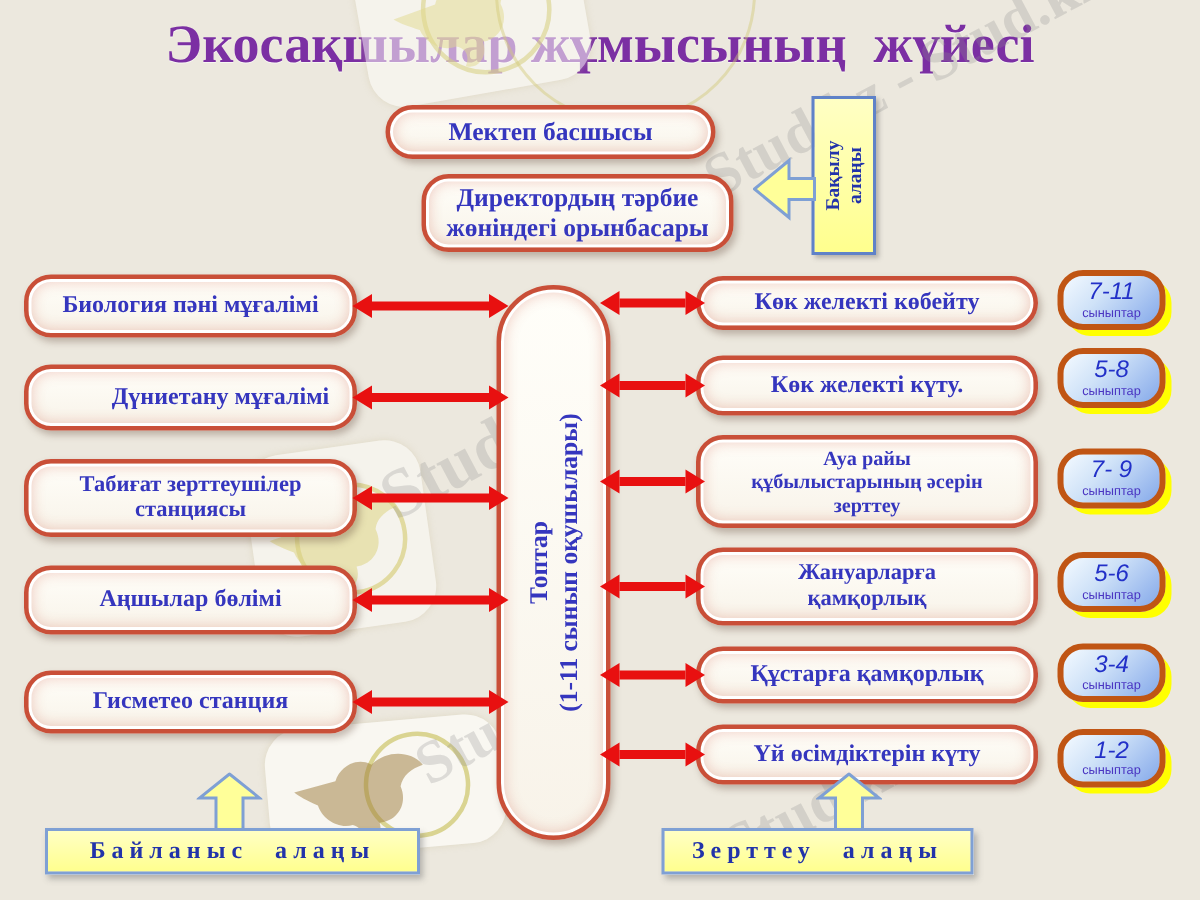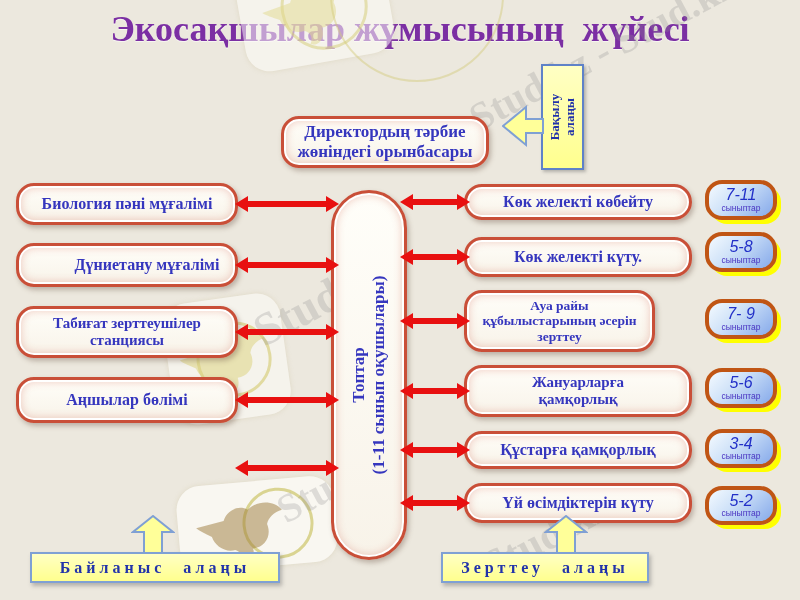--- a/index.html
+++ b/index.html
@@ -100,20 +100,23 @@
     </svg>
   </div>
 
   <div class="wm" style="left:455px;top:28px;font-size:40px;">Stud.kz - Stud.kz</div>
   <div class="wm" style="left:248px;top:272px;font-size:46px;">Stud.kz</div>
   <div class="wm" style="left:272px;top:458px;font-size:40px;">Stud.kz</div>
   <div class="wm" style="left:478px;top:512px;font-size:42px;">Stud.kz</div>
 
   <div class="title">Экосақшылар жұмысының  жүйесі</div>
 
+  <div class="rbox" style="left:257px;top:70px;width:220px;height:36px;font-size:17px;">
+    <span>Мектеп басшысы</span>
+  </div>
   <div class="rbox" style="left:257px;top:116px;width:208px;height:52px;font-size:17px;margin-left:24px;">
     <span style="width:185px;">Директордың тәрбие жөніндегі орынбасары</span>
   </div>
 
   <div class="ybox" style="left:541px;top:64px;width:43px;height:106px;">
     <div class="vcenter">
       <div>Бақылу</div>
       <div>алаңы</div>
     </div>
   </div>
@@ -126,35 +129,38 @@
   </div>
   <div class="rbox" style="left:16px;top:243px;width:222px;height:44px;padding-left:48px;">
     <span>Дүниетану мұғалімі</span>
   </div>
   <div class="rbox" style="left:16px;top:306px;width:222px;height:52px;font-size:15px;">
     <span style="width:190px;">Табиғат зерттеушілер станциясы</span>
   </div>
   <div class="rbox" style="left:16px;top:377px;width:222px;height:46px;">
     <span>Аңшылар бөлімі</span>
   </div>
+  <div class="rbox" style="left:16px;top:447px;width:222px;height:42px;">
+    <span>Гисметео станция</span>
+  </div>
 
   <div class="rbox pill" style="left:331px;top:190px;width:76px;height:370px;">
     <div class="vcenter" style="font-size:17px;">
       <div>Топтар</div>
       <div class="nowrapline">(1-11 сынып оқушылары)</div>
     </div>
   </div>
 
   <div class="rbox" style="left:464px;top:184px;width:228px;height:36px;">
     <span>Көк желекті көбейту</span>
   </div>
   <div class="rbox" style="left:464px;top:237px;width:228px;height:40px;">
     <span>Көк желекті күту.</span>
   </div>
-  <div class="rbox" style="left:464px;top:290px;width:191px;height:62px;font-size:13.5px;">
+  <div class="rbox" style="left:464px;top:290px;width:228px;height:62px;font-size:13.5px;">
     <span style="width:175px;">Ауа райы құбылыстарының әсерін зерттеу</span>
   </div>
   <div class="rbox" style="left:464px;top:365px;width:228px;height:52px;font-size:15px;">
     <span style="width:130px;">Жануарларға қамқорлық</span>
   </div>
   <div class="rbox" style="left:464px;top:431px;width:228px;height:38px;">
     <span>Құстарға қамқорлық</span>
   </div>
   <div class="rbox" style="left:464px;top:483px;width:228px;height:40px;">
     <span>Үй өсімдіктерін күту</span>
@@ -174,21 +180,21 @@
   </div>
   <div class="gbtn" style="left:705px;top:368px;width:72px;height:40px;">
     <span class="range">5-6</span>
     <span class="sub">сыныптар</span>
   </div>
   <div class="gbtn" style="left:705px;top:429px;width:72px;height:39px;">
     <span class="range">3-4</span>
     <span class="sub">сыныптар</span>
   </div>
   <div class="gbtn" style="left:705px;top:486px;width:72px;height:39px;">
-    <span class="range">5-2</span>
+    <span class="range">1-2</span>
     <span class="sub">сыныптар</span>
   </div>
 
   <div class="conn" style="left:248px;top:201px;width:78px;"></div>
   <div class="conn" style="left:248px;top:262px;width:78px;"></div>
   <div class="conn" style="left:248px;top:329px;width:78px;"></div>
   <div class="conn" style="left:248px;top:397px;width:78px;"></div>
   <div class="conn" style="left:248px;top:465px;width:78px;"></div>
 
   <div class="conn" style="left:413px;top:199px;width:44px;"></div>

